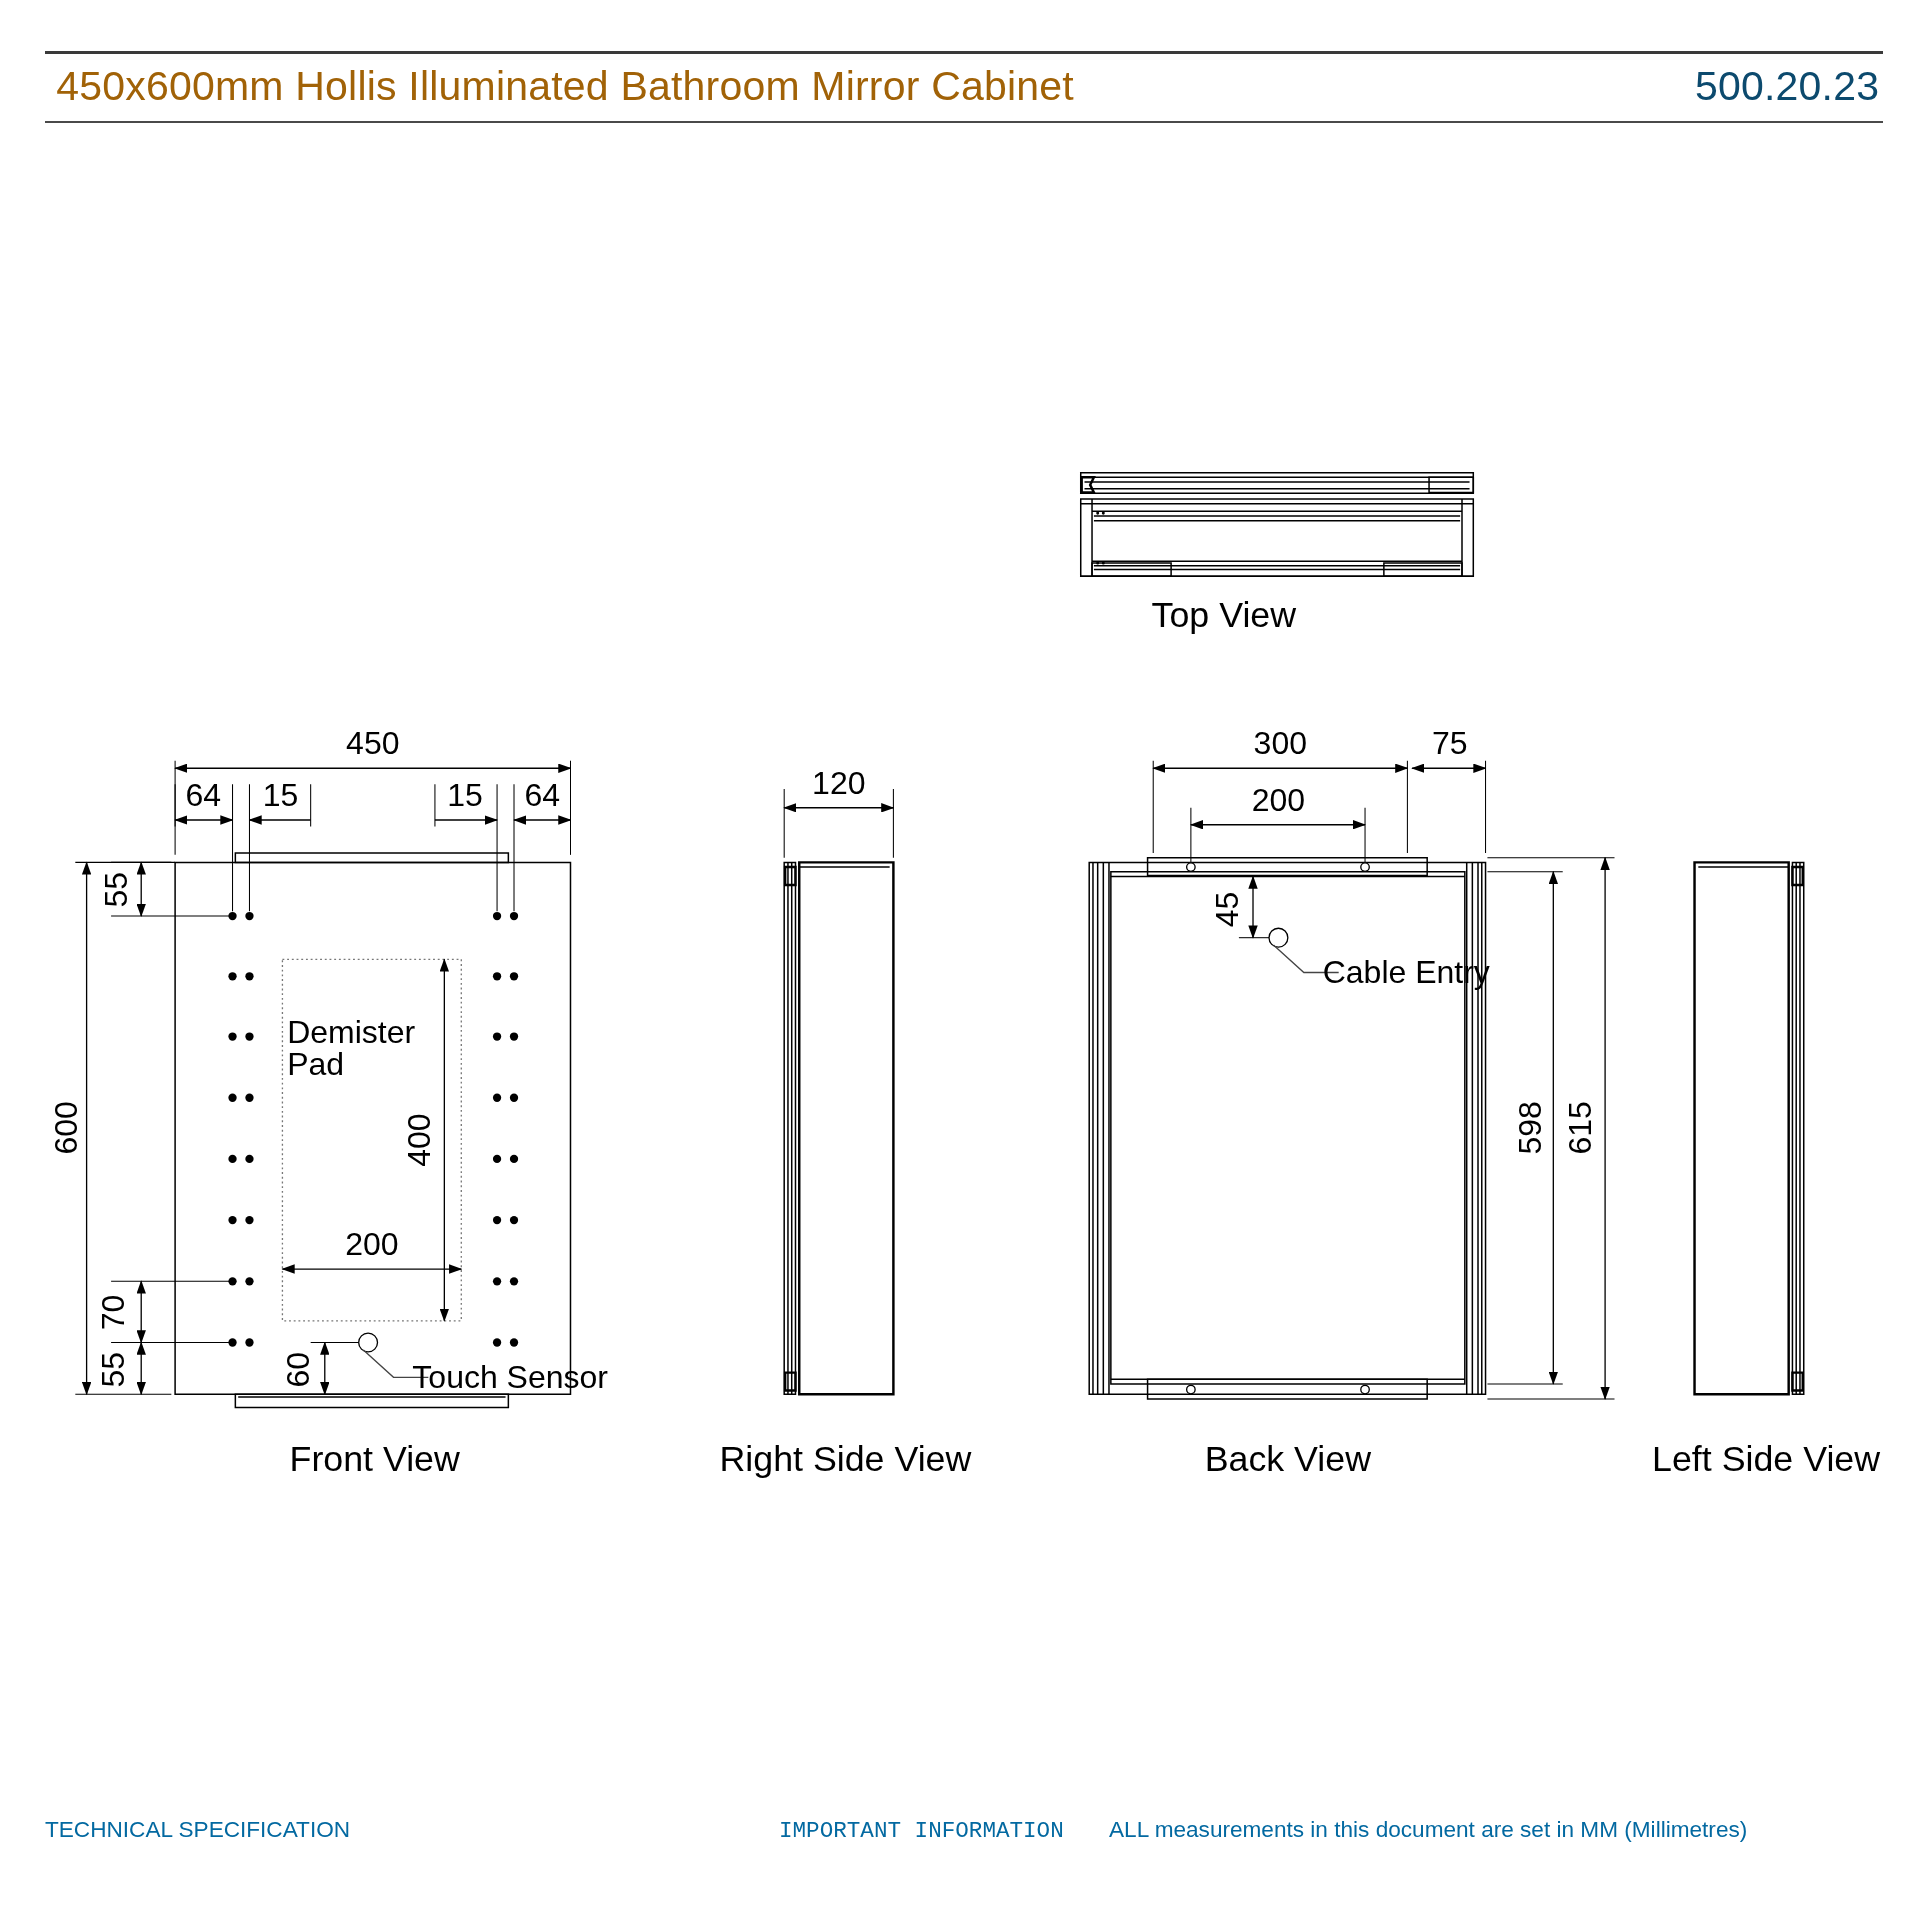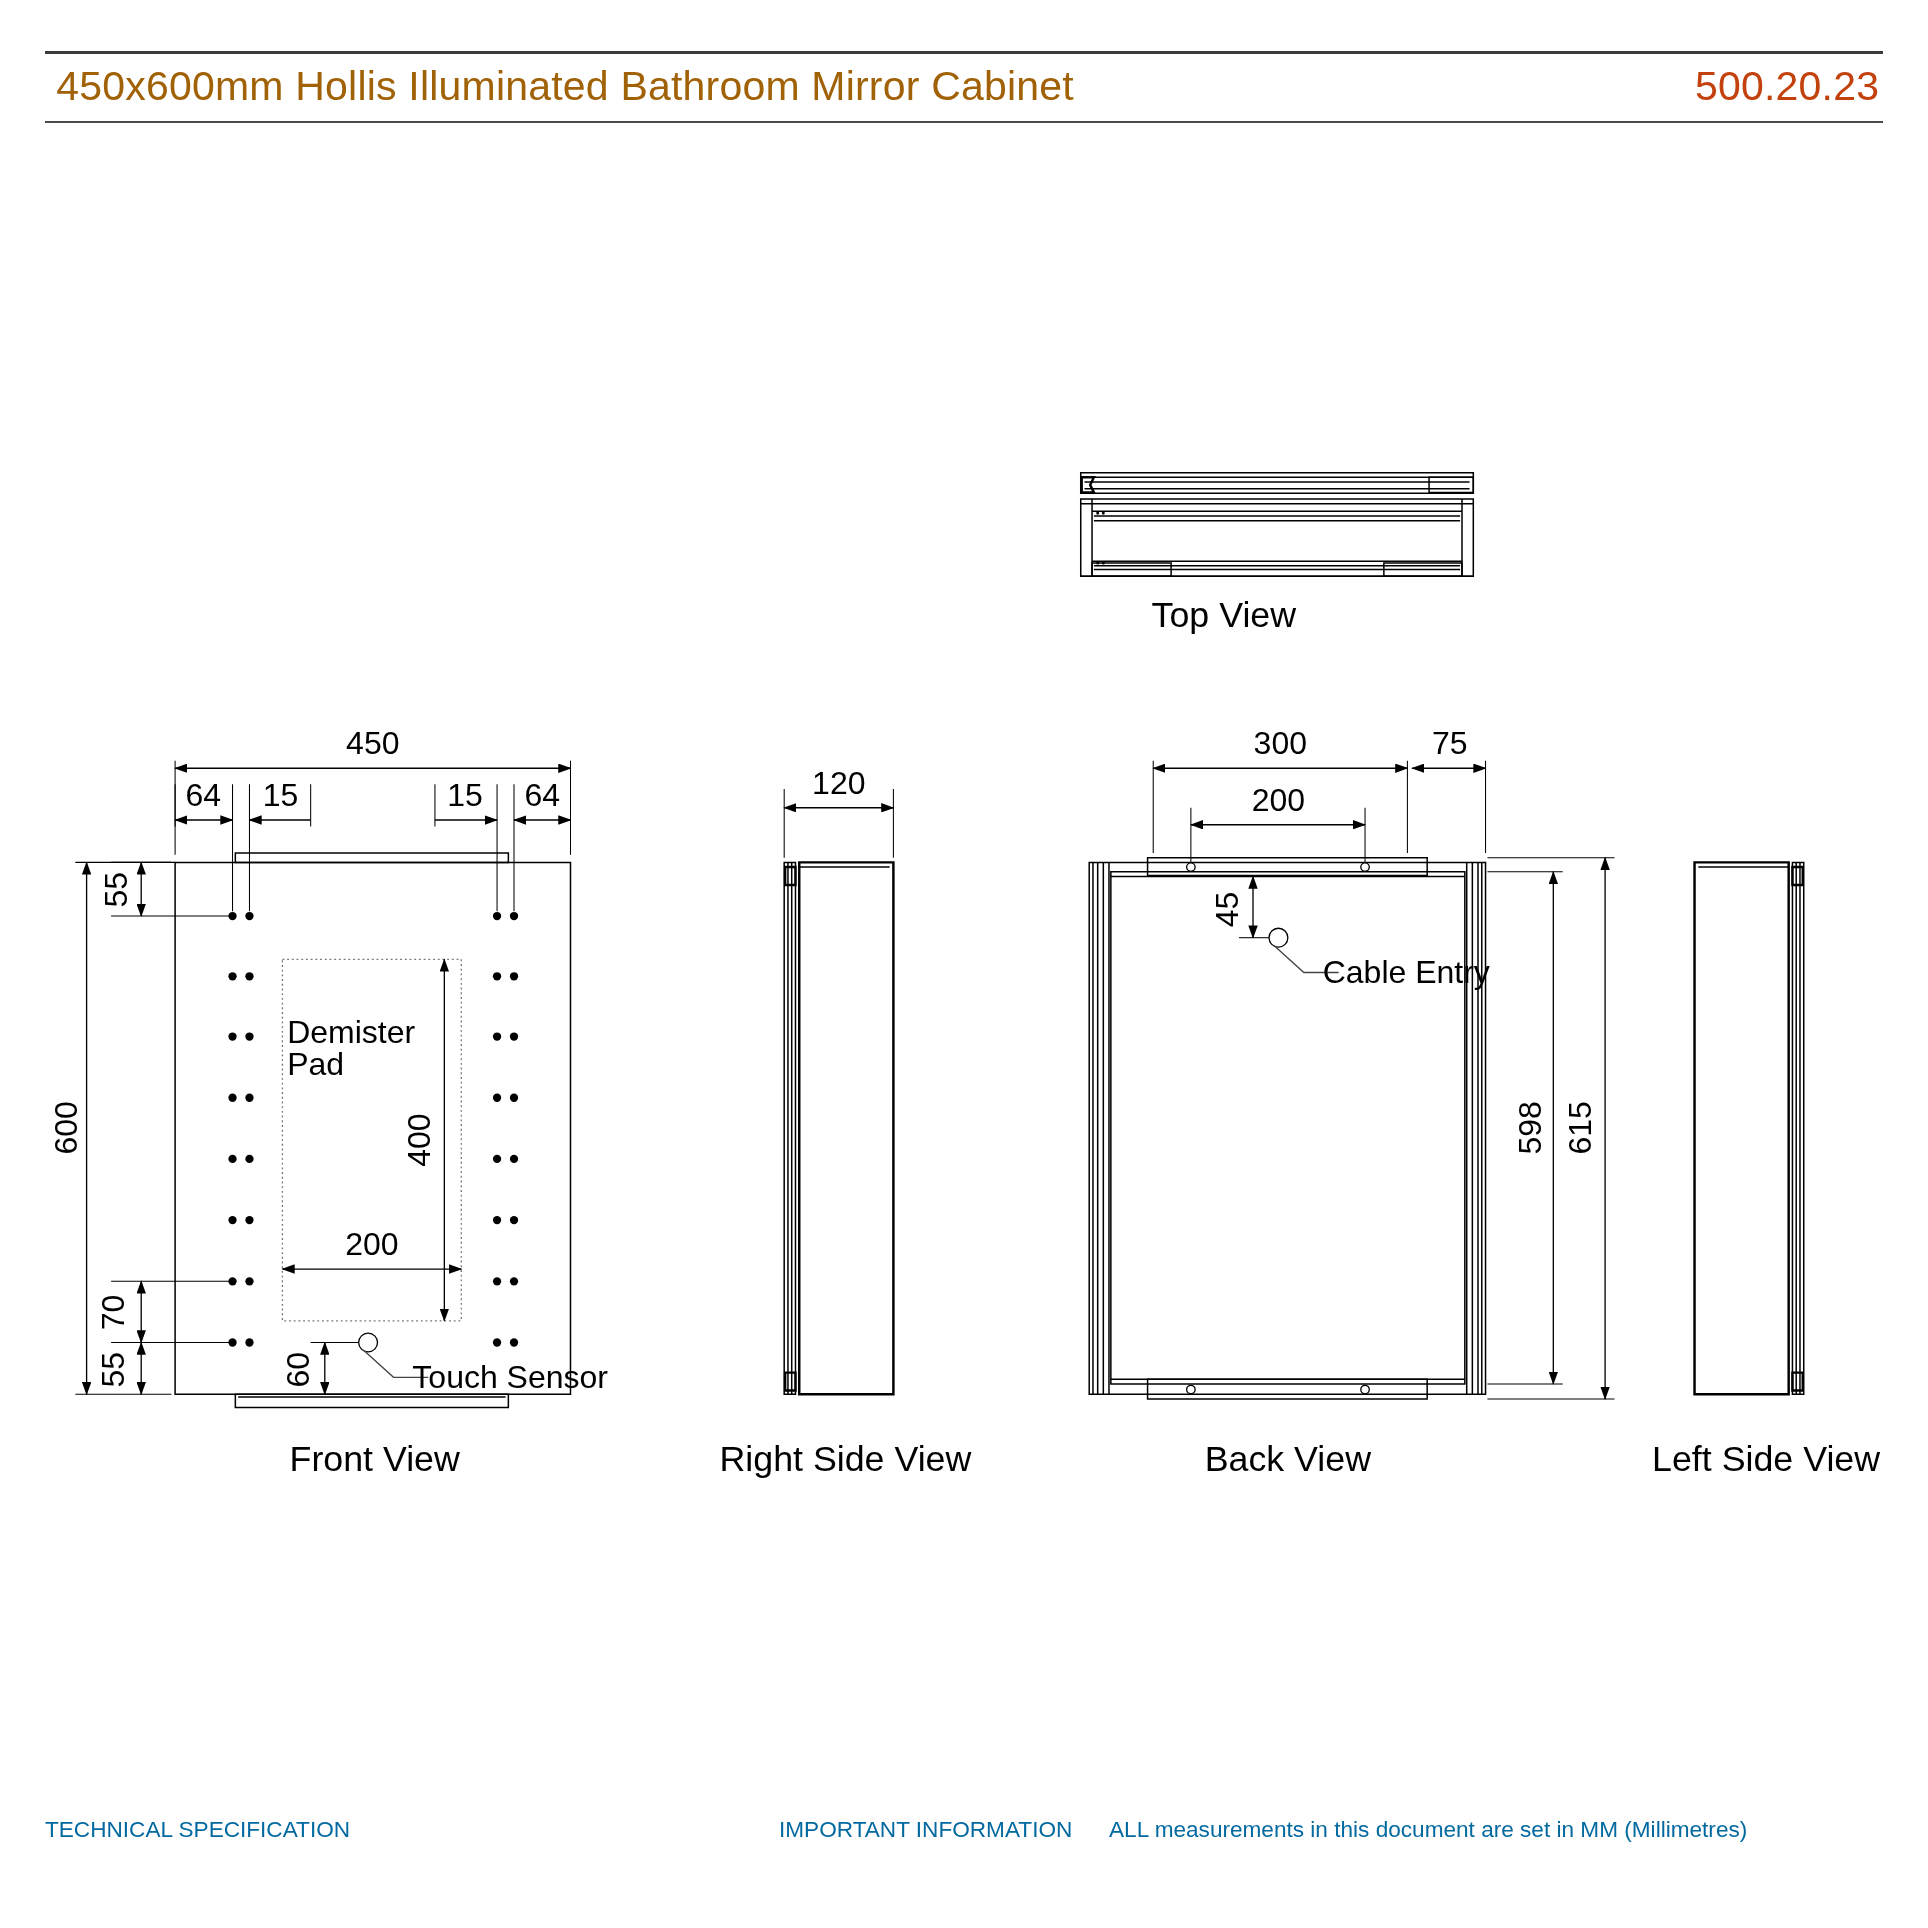--- a/index.html
+++ b/index.html
@@ -8,27 +8,27 @@
     font-family:"Liberation Sans", sans-serif;
     color:#000;
   }
   
   #header{position:absolute;left:45px;top:51px;width:1838px;}
   #header .rule{height:2.8px;background:#3a3a3a;width:100%;}
   #header .rule.bottom{height:1.9px;background:#4a4a4a;margin-top:0;}
   #header .row{display:flex;align-items:baseline;justify-content:space-between;
     padding:9.4px 3.8px 11.3px 11.3px;}
   #header .title{font-size:41px;color:#a16207;letter-spacing:0.2px;font-weight:400;}
-  #header .code{font-size:41px;color:#c2410c;letter-spacing:0.2px;font-weight:400;}
+  #header .code{font-size:41px;color:#0c4a6e;letter-spacing:0.2px;font-weight:400;}
 
   
   #footer{position:absolute;left:45px;top:1817px;width:1838px;}
   #footer .frow{display:flex;align-items:baseline;font-size:22.6px;color:#0369a1;}
   #footer .f1{width:734px;}
-  #footer .f2{width:330px;}
+  #footer .f2{width:330px;font-family:Liberation Mono, monospace;}
   #footer .f3{flex:1;}
 
   
   #canvas{position:absolute;left:0;top:17px;width:1928px;height:1928px;}
   svg{position:absolute;left:0;top:0;}
   .ln{stroke:#000;stroke-width:1.6;fill:none;}
   .ln2{stroke:#000;stroke-width:2.6;fill:none;}
   .dim{stroke:#000;stroke-width:1.4;fill:none;}
   .ext{stroke:#000;stroke-width:1.1;fill:none;}
   .dash{stroke:#777;stroke-width:1.4;fill:none;stroke-dasharray:2 3;}

